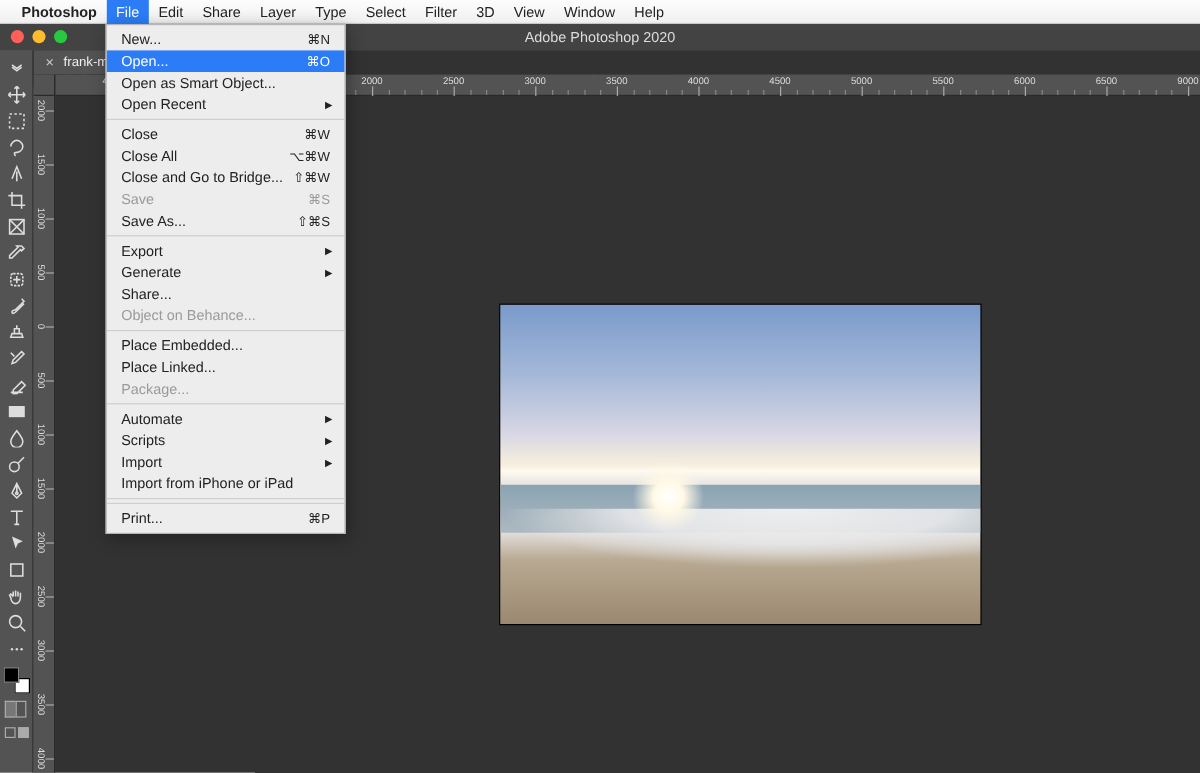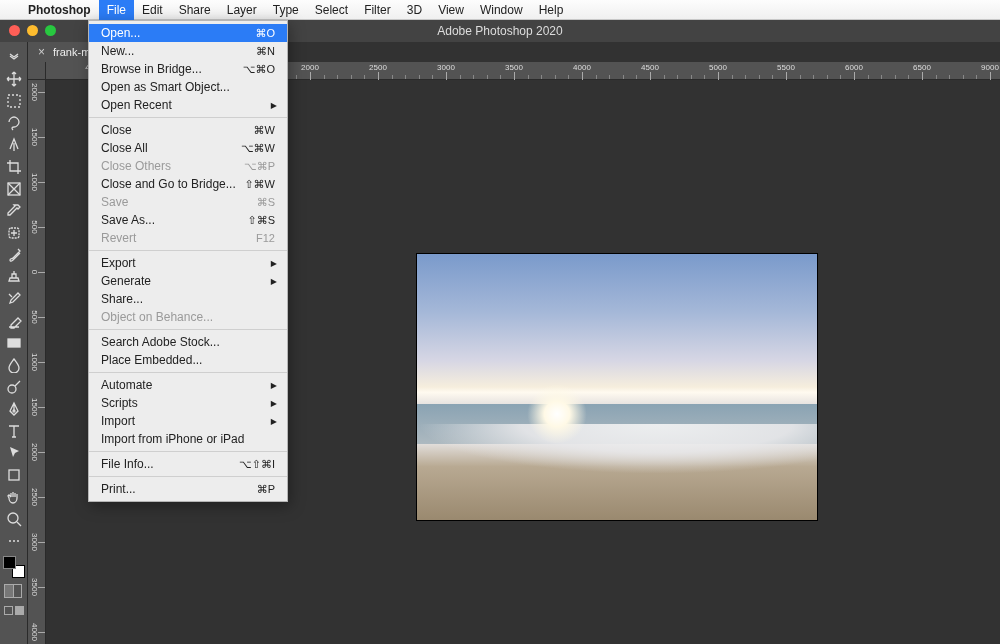--- a/index.html
+++ b/index.html
@@ -1,17 +1,17 @@
 <!DOCTYPE html>
 <html><head>
 <meta charset="utf-8">
 <style>
 * { margin: 0; padding: 0; box-sizing: border-box; font-family: -apple-system, "Helvetica Neue", Arial, sans-serif; user-select: none; }
 body { width: 1000px; height: 644px; background: #fff; overflow: hidden; position: relative; }
-.menubar { height: 20px; background: linear-gradient(#fdfdfd,#f0f0f0); border-bottom: 1px solid #c8c8c8; display: flex; align-items: center; font-size: 12px; color: #222; padding-left: 10px; }
+.menubar { height: 20px; background: linear-gradient(#fdfdfd,#f0f0f0); border-bottom: 1px solid #c8c8c8; display: flex; align-items: center; font-size: 12px; color: #222; }
 .menubar .apple { font-size: 13px; margin-right: 10px; }
 .menubar .mitem { padding: 0 8px; line-height: 20px; height: 20px; }
 .menubar .bold { font-weight: 600; }
 .menubar .mitem.active { background: #2b7cf6; color: #fff; }
 .titlebar { height: 22px; background: #434343; display:flex; align-items: center; position: relative; }
 .traffic { display:flex; gap:7px; position:absolute; left:9px; top:5px; }
 .dot { width:11px; height:11px; border-radius:50%; }
 .dot.r{background:#ff5f57;} .dot.y{background:#febc2e;} .dot.g{background:#28c840;}
 .titlebar .title { color:#ddd; font-size:12px; margin:0 auto; }
 .optionsbar { height:30px; background:#535353; border-bottom:1px solid #2a2a2a; border-top:1px solid #2a2a2a; display:flex; align-items:center; padding:0 6px; gap:8px; }
@@ -446,103 +446,90 @@
     </div>
   <div class="rulcorner"></div>
   <div class="docimg">
     <div class="sea"></div>
     <div class="foam"></div>
     <div class="sun"></div>
   </div>
 </div>
 
 <div class="dropdown" id="filemenu">
+    <div class="row">
+      <span>New...</span>
+      <span class="sc">⌘N</span>
+    </div>
     <div class="row hl">
       <span>Open...</span>
       <span class="sc">⌘O</span>
     </div>
     <div class="row">
-      <span>New...</span>
-      <span class="sc">⌘N</span>
-    </div>
-    <div class="row">
-      <span>Browse in Bridge...</span>
-      <span class="sc">⌥⌘O</span>
-    </div>
-    <div class="row">
       <span>Open as Smart Object...</span>
     </div>
     <div class="row sub">
       <span>Open Recent</span>
     </div>
     <div class="sep"></div>
     <div class="row">
       <span>Close</span>
       <span class="sc">⌘W</span>
     </div>
     <div class="row">
       <span>Close All</span>
       <span class="sc">⌥⌘W</span>
-    </div>
-    <div class="row disabled">
-      <span>Close Others</span>
-      <span class="sc">⌥⌘P</span>
     </div>
     <div class="row">
       <span>Close and Go to Bridge...</span>
       <span class="sc">⇧⌘W</span>
     </div>
     <div class="row disabled">
       <span>Save</span>
       <span class="sc">⌘S</span>
     </div>
     <div class="row">
       <span>Save As...</span>
       <span class="sc">⇧⌘S</span>
     </div>
-    <div class="row disabled">
-      <span>Revert</span>
-      <span class="sc">F12</span>
-    </div>
     <div class="sep"></div>
     <div class="row sub">
       <span>Export</span>
     </div>
     <div class="row sub">
       <span>Generate</span>
     </div>
     <div class="row">
       <span>Share...</span>
     </div>
     <div class="row disabled">
       <span>Object on Behance...</span>
     </div>
     <div class="sep"></div>
     <div class="row">
-      <span>Search Adobe Stock...</span>
-    </div>
-    <div class="row">
       <span>Place Embedded...</span>
+    </div>
+    <div class="row">
+      <span>Place Linked...</span>
+    </div>
+    <div class="row disabled">
+      <span>Package...</span>
     </div>
     <div class="sep"></div>
     <div class="row sub">
       <span>Automate</span>
     </div>
     <div class="row sub">
       <span>Scripts</span>
     </div>
     <div class="row sub">
       <span>Import</span>
     </div>
     <div class="row">
       <span>Import from iPhone or iPad</span>
     </div>
     <div class="sep"></div>
-    <div class="row">
-      <span>File Info...</span>
-      <span class="sc">⌥⇧⌘I</span>
-    </div>
     <div class="sep"></div>
     <div class="row">
       <span>Print...</span>
       <span class="sc">⌘P</span>
     </div>
   </div>
 
 </body></html>

